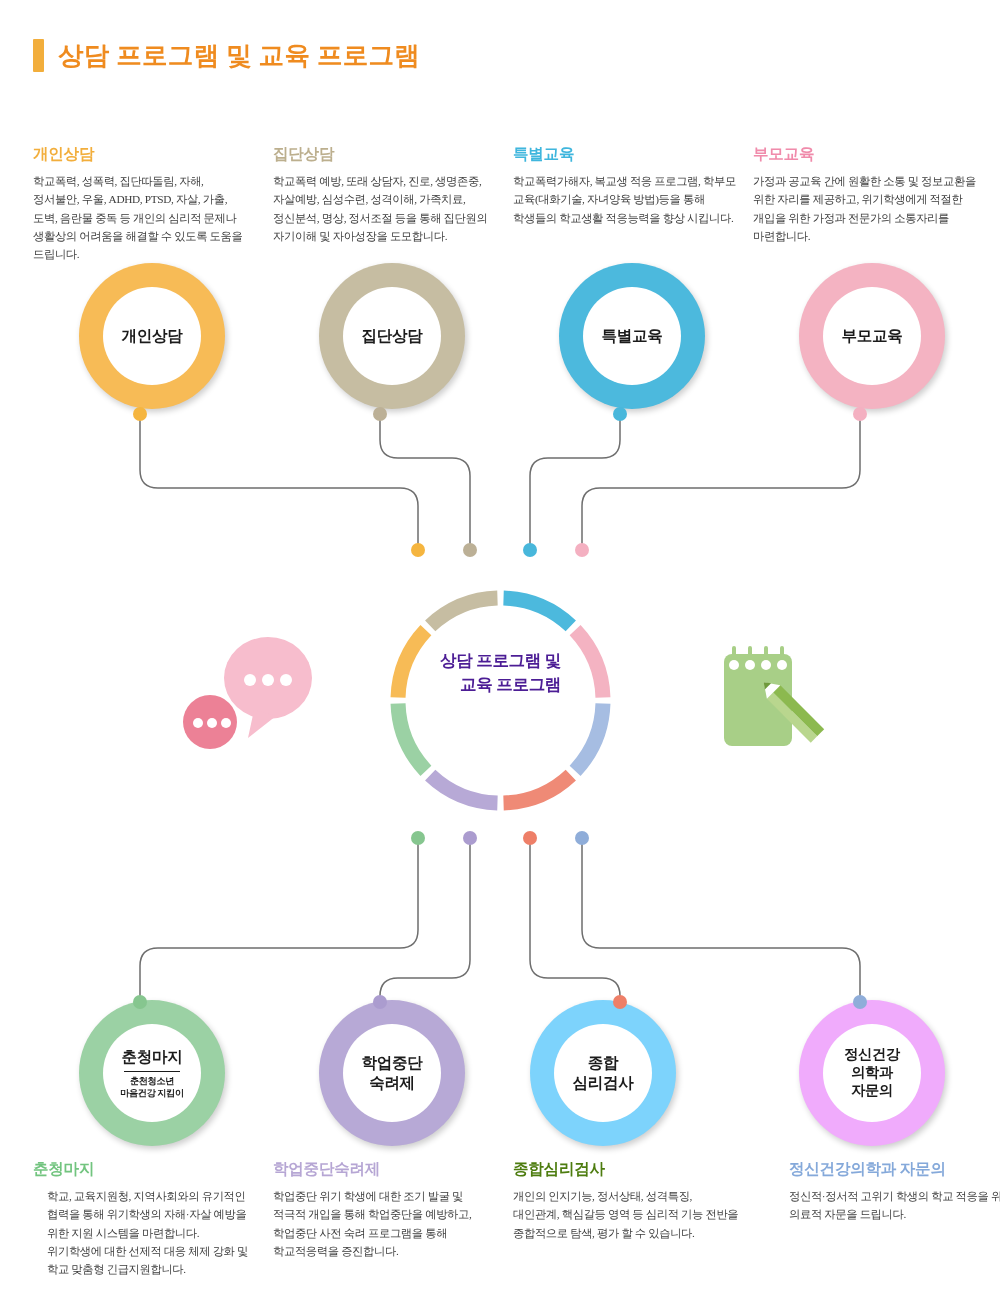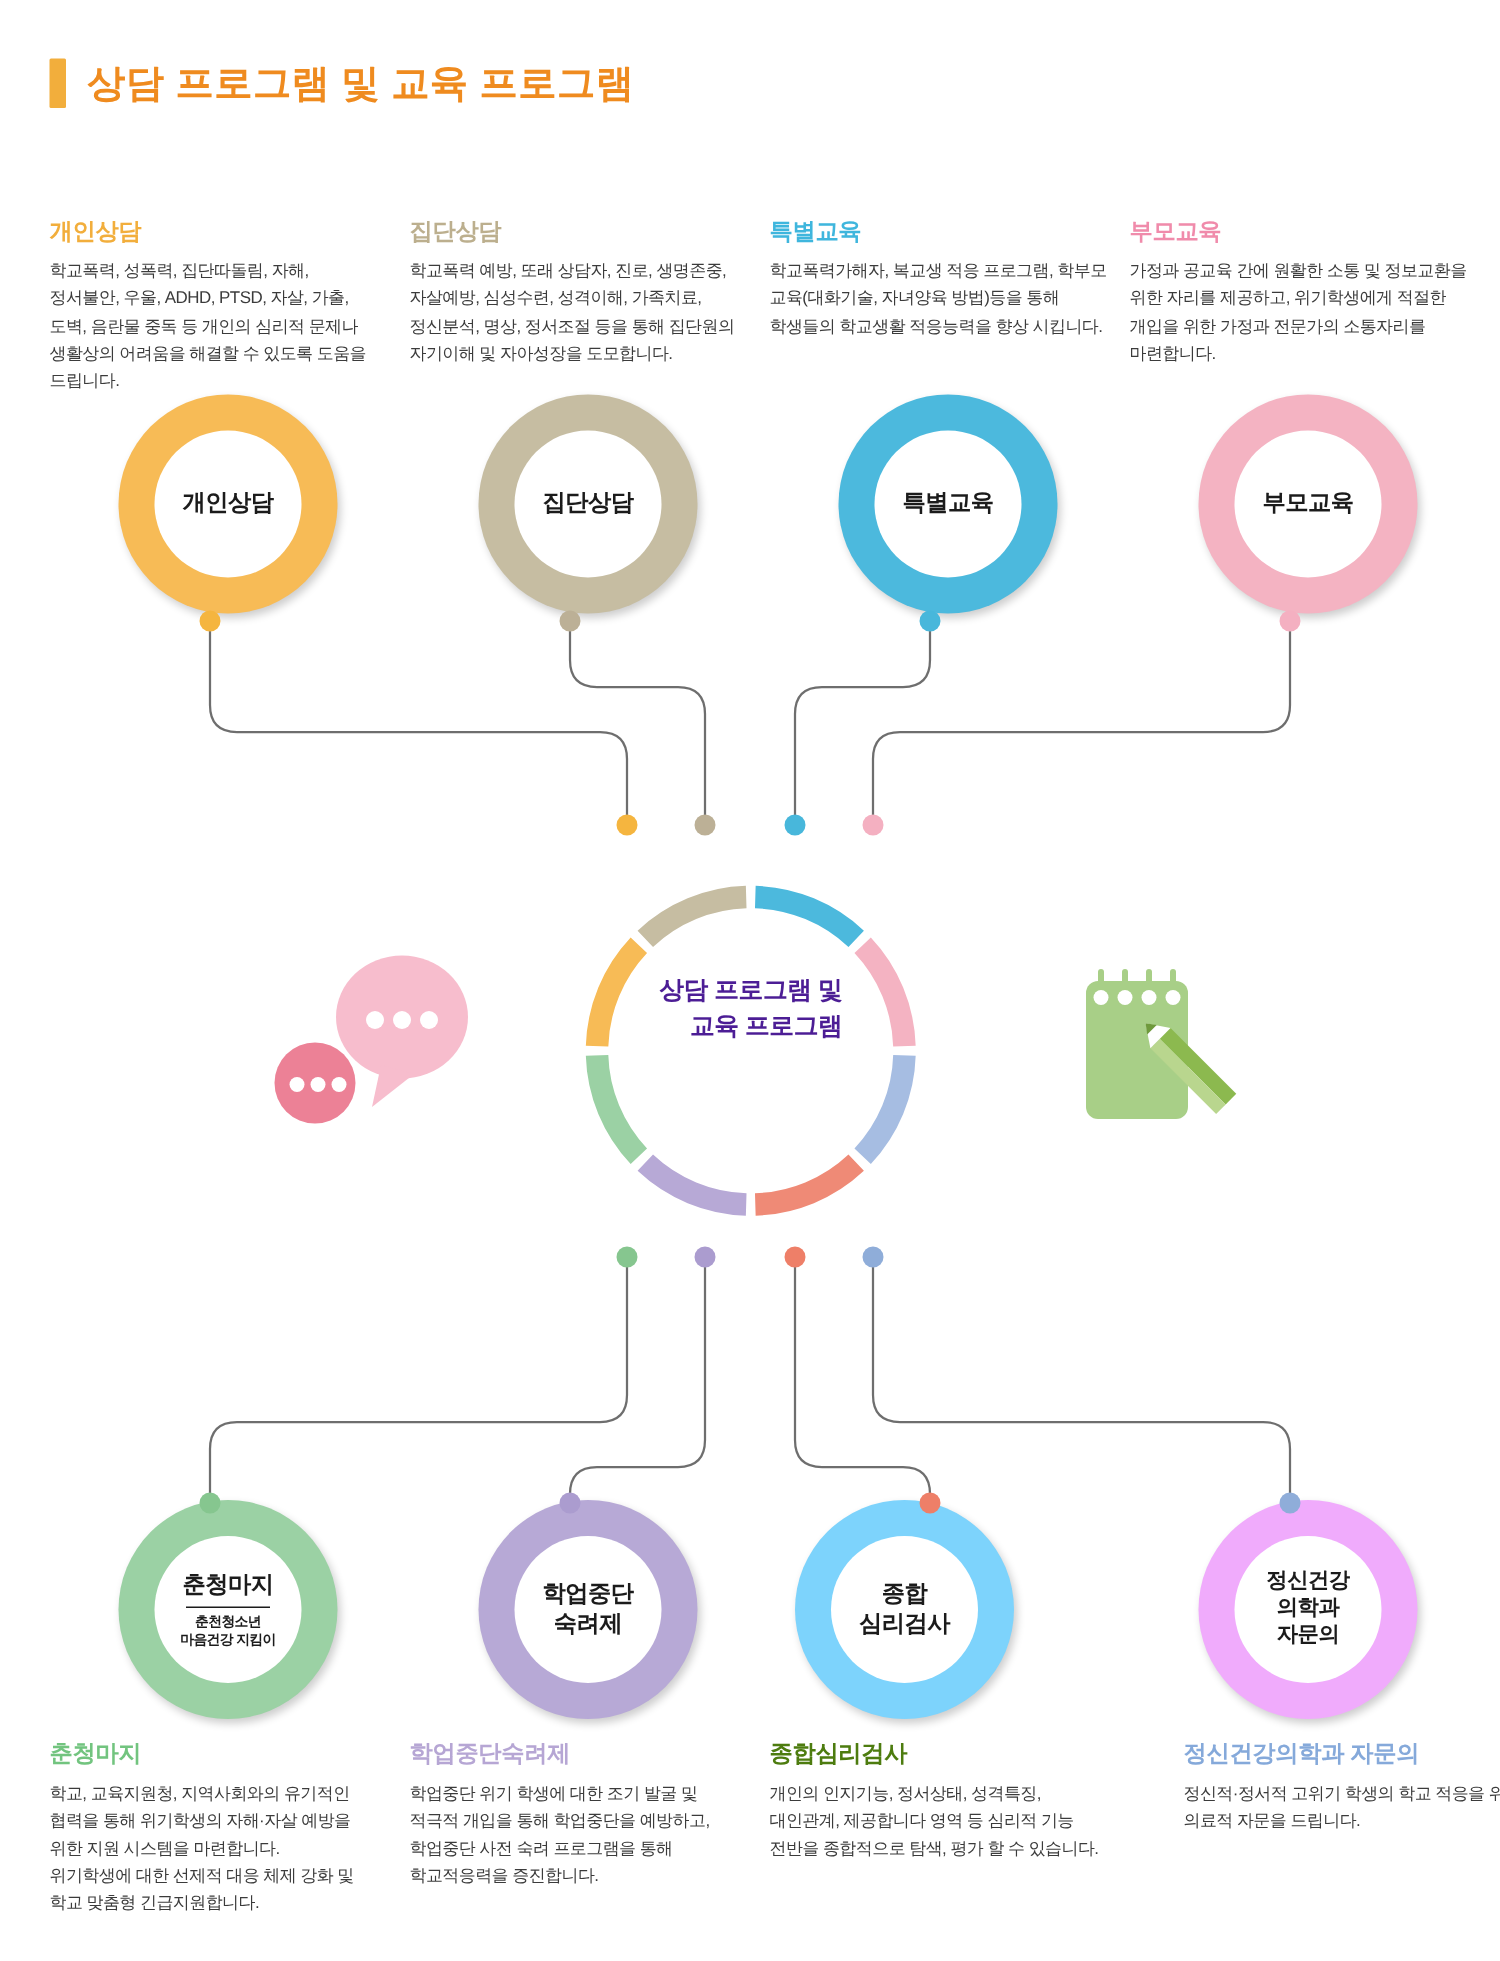--- a/index.html
+++ b/index.html
@@ -11,20 +11,21 @@
     background: #ffffff;
     font-family: "Liberation Sans", "DejaVu Sans", sans-serif;
     overflow: hidden;
   }
 
   #page {
     position: relative;
     width: 1000px;
     height: 1307px;
     background: #ffffff;
+    font-family: Liberation Serif, serif;
   }
 
   
   .title-row {
     position: absolute;
     left: 33px;
     top: 38px;
     display: flex;
     align-items: center;
     gap: 14px;
@@ -233,32 +234,32 @@
   <div class="node" style="left:799px; top:1000px; background:#f0abfc;">
     <div class="node-inner">
       <div class="node-label sm">정신건강
 의학과
 자문의</div>
     </div>
   </div>
 
   <div class="desc" style="left:33px; top:1159px;">
     <div class="desc-title" style="color:#72c47f;">춘청마지</div>
-    <div class="desc-body" style="white-space:pre-line;">학교, 교육지원청, 지역사회와의 유기적인 협력을 통해 위기학생의 자해·자살 예방을 위한 지원 시스템을 마련합니다.
+    <div class="desc-body" style="white-space:pre-line;margin-left:14px;">학교, 교육지원청, 지역사회와의 유기적인 협력을 통해 위기학생의 자해·자살 예방을 위한 지원 시스템을 마련합니다.
 위기학생에 대한 선제적 대응 체제 강화 및 학교 맞춤형 긴급지원합니다.</div>
   </div>
 
   <div class="desc" style="left:273px; top:1159px;">
     <div class="desc-title" style="color:#b6a6d4;">학업중단숙려제</div>
     <div class="desc-body">학업중단 위기 학생에 대한 조기 발굴 및 적극적 개입을 통해 학업중단을 예방하고, 학업중단 사전 숙려 프로그램을 통해 학교적응력을 증진합니다.</div>
   </div>
 
   <div class="desc" style="left:513px; top:1159px; width:226px;">
     <div class="desc-title" style="color:#4d7c0f;">종합심리검사</div>
-    <div class="desc-body">개인의 인지기능, 정서상태, 성격특징, 대인관계, 제공합니다 영역 등 심리적 기능 전반을 종합적으로 탐색, 평가 할 수 있습니다.</div>
+    <div class="desc-body">개인의 인지기능, 정서상태, 성격특징, 대인관계, 핵심갈등 영역 등 심리적 기능 전반을 종합적으로 탐색, 평가 할 수 있습니다.</div>
   </div>
 
   <div class="desc" style="left:753px; top:1159px; width:226px;margin-left:36px;">
     <div class="desc-title" style="color:#85a9da;">정신건강의학과 자문의</div>
     <div class="desc-body">정신적·정서적 고위기 학생의 학교 적응을 위한 의료적 자문을 드립니다.</div>
   </div>
 
   <svg id="wires" viewBox="0 0 1000 1307">
 
     <path class="wire" d="M 140 416 L 140 470 Q 140 488 158 488 L 400 488 Q 418 488 418 506 L 418 548"></path>

